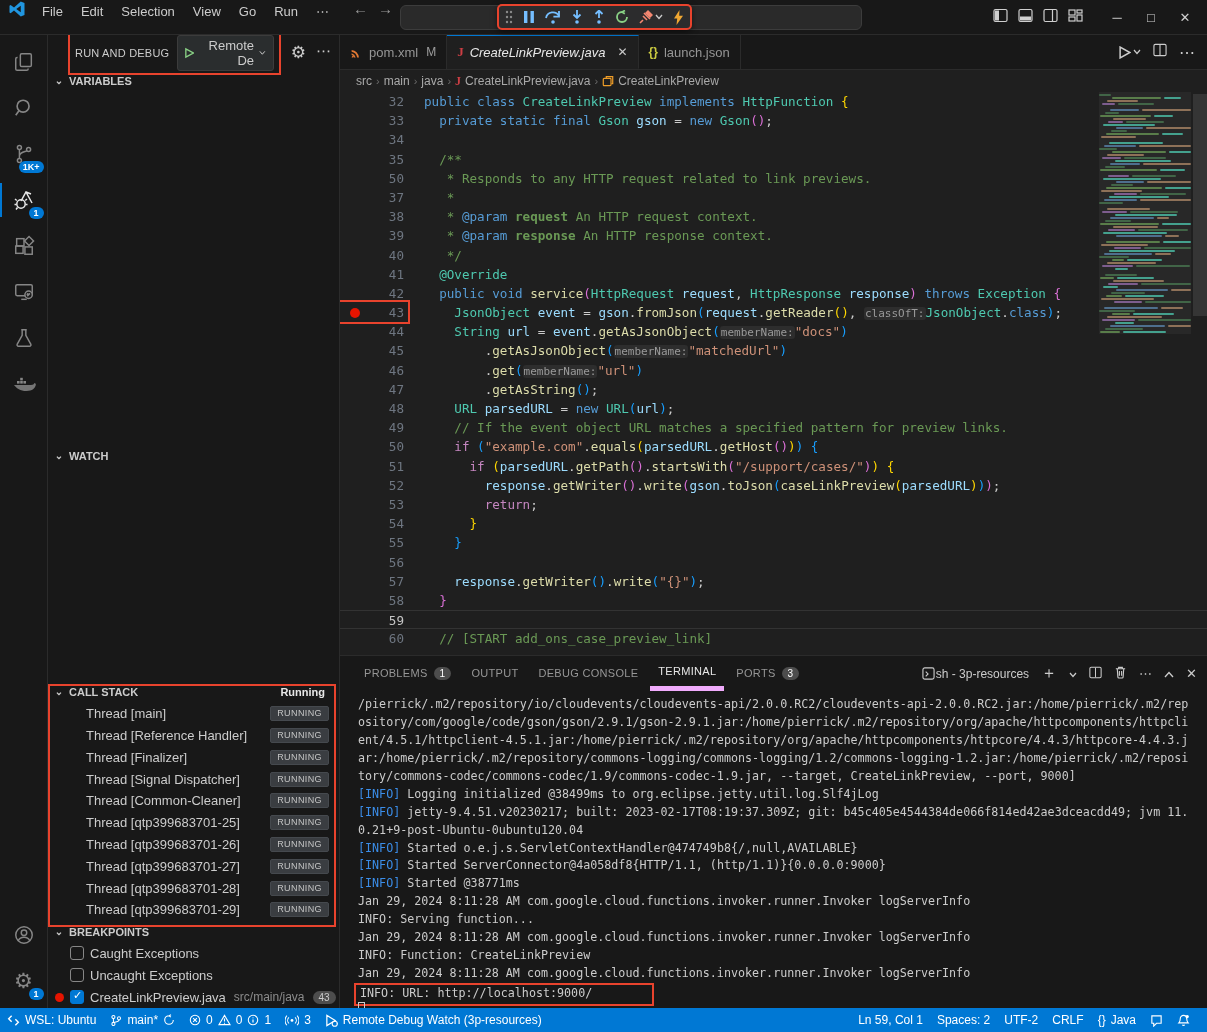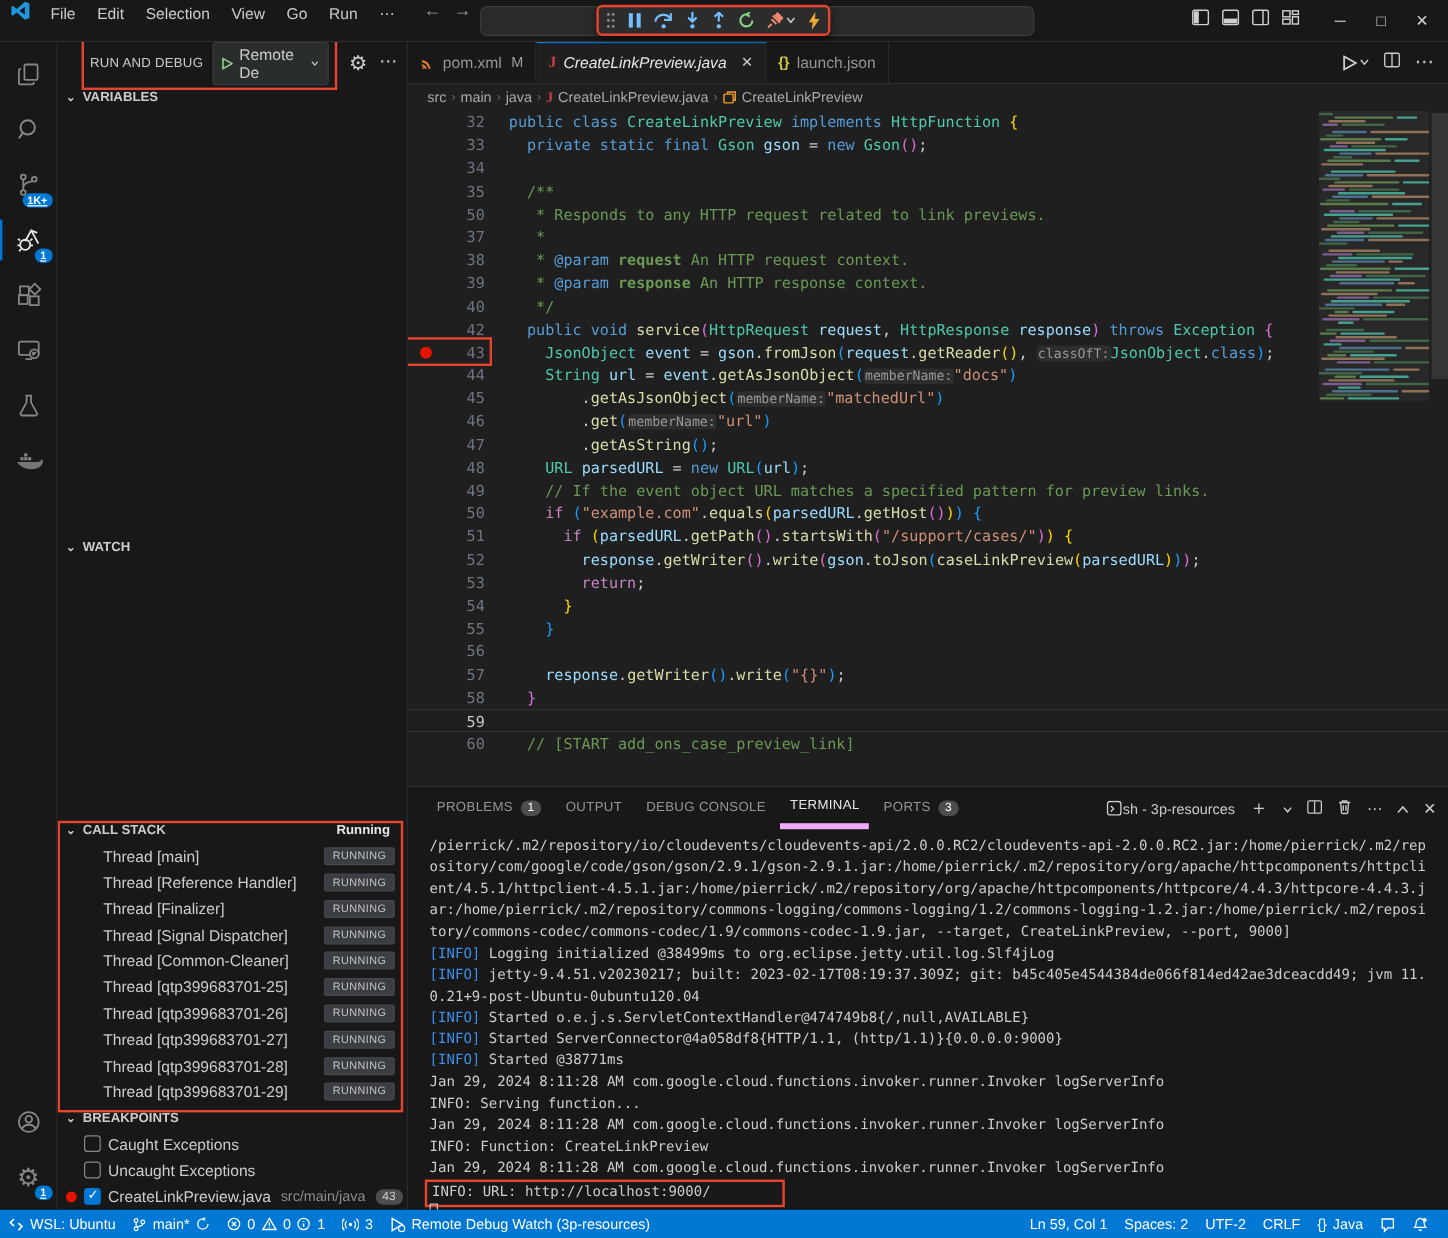--- a/index.html
+++ b/index.html
@@ -27,21 +27,21 @@
   
   .main { display:flex; height:973px; }
 
   
   .activitybar { width:48px; background:#181818; border-right:1px solid #2b2b2b;
                  display:flex; flex-direction:column; align-items:center; padding-top:4px; }
   .ab-icon { position:relative; width:48px; height:46px; display:flex; align-items:center; justify-content:center; color:#868686; }
   .ab-icon.active { color:#e7e7e7; }
   .ab-icon.active::before { content:""; position:absolute; left:0; top:6px; bottom:6px; width:2px; background:#0078d4; }
   .ab-badge { position:absolute; right:4px; bottom:4px; background:#0078d4; color:#fff; font-size:9px;
-              border-radius:9px; padding:1px 4px; min-width:15px; text-align:center; font-weight:bold;text-decoration:underline; }
+              border-radius:9px; padding:1px 4px; min-width:15px; text-align:center; font-weight:bold; }
   .ab-bottom { margin-top:auto; margin-bottom:4px; display:flex; flex-direction:column; align-items:center; }
 
   
   .sidebar { width:292px; background:#181818; border-right:1px solid #2b2b2b; position:relative;
              display:flex; flex-direction:column; overflow:hidden; }
   .sb-header { height:35px; display:flex; align-items:center; padding:0 8px 0 20px; }
   .sb-title { font-size:11px; color:#cccccc; letter-spacing:.2px; white-space:nowrap; }
   .launch-btn { display:flex; align-items:center; gap:5px; background:#2a2d2e; border:1px solid #3c3c3c;
                 border-radius:3px; padding:2px 7px; margin-left:8px; font-size:13px; color:#cccccc; }
   .sb-header-actions { margin-left:10px; display:flex; gap:10px; color:#cccccc; font-size:15px; }
@@ -305,21 +305,21 @@
         </div>
         <div class="ab-icon">
           <span style="font-size:21px;">⚙</span>
           <span class="ab-badge">1</span>
         </div>
       </div>
     </div>
 
     <div class="sidebar">
       <div class="sb-header">
-        <div class="red-box" style="display:flex;align-items:center;padding:2px 5px;">
+        <div class="red-box" style="display:flex;align-items:center;padding:2px 5px;text-align:right;">
           <span class="sb-title">RUN AND DEBUG</span>
           <span class="launch-btn">
             <svg width="11" height="12" viewBox="0 0 11 12">
                 <path d="M1 1 v10 l9-5z" fill="none" stroke="#89d185" stroke-width="1.6"></path>
               </svg>
             <span>Remote De</span>
             <svg width="8" height="6" viewBox="0 0 8 6">
                 <path d="M1 1 L4 4.5 7 1" stroke="#cccccc" stroke-width="1.2" fill="none"></path>
               </svg>
           </span>
@@ -470,20 +470,21 @@
         <div id="code-lines">
             <div class="code-line"><span class="gutter">32</span><span class="code-text"><span class="tok-k">public </span><span class="tok-k">class </span><span class="tok-t">CreateLinkPreview </span><span class="tok-k">implements </span><span class="tok-t">HttpFunction </span><span class="tok-b1">{</span></span></div>
             <div class="code-line"><span class="gutter">33</span><span class="code-text"><span class="tok-p">  </span><span class="tok-k">private </span><span class="tok-k">static </span><span class="tok-k">final </span><span class="tok-t">Gson </span><span class="tok-v">gson </span><span class="tok-p">= </span><span class="tok-k">new </span><span class="tok-t">Gson</span><span class="tok-b2">()</span><span class="tok-p">;</span></span></div>
             <div class="code-line"><span class="gutter">34</span><span class="code-text"></span></div>
             <div class="code-line"><span class="gutter">35</span><span class="code-text"><span class="tok-cm">  /**</span></span></div>
             <div class="code-line"><span class="gutter">50</span><span class="code-text"><span class="tok-cm">   * Responds to any HTTP request related to link previews.</span></span></div>
             <div class="code-line"><span class="gutter">37</span><span class="code-text"><span class="tok-cm">   *</span></span></div>
             <div class="code-line"><span class="gutter">38</span><span class="code-text"><span class="tok-cm">   * </span><span class="tok-dk">@param </span><span class="tok-dn">request </span><span class="tok-cm">An HTTP request context.</span></span></div>
             <div class="code-line"><span class="gutter">39</span><span class="code-text"><span class="tok-cm">   * </span><span class="tok-dk">@param </span><span class="tok-dn">response </span><span class="tok-cm">An HTTP response context.</span></span></div>
             <div class="code-line"><span class="gutter">40</span><span class="code-text"><span class="tok-cm">   */</span></span></div>
+            <div class="code-line"><span class="gutter">41</span><span class="code-text"><span class="tok-p">  </span><span class="tok-t">@Override</span></span></div>
             <div class="code-line"><span class="gutter">42</span><span class="code-text"><span class="tok-p">  </span><span class="tok-k">public </span><span class="tok-k">void </span><span class="tok-m">service</span><span class="tok-b2">(</span><span class="tok-t">HttpRequest </span><span class="tok-v">request</span><span class="tok-p">, </span><span class="tok-t">HttpResponse </span><span class="tok-v">response</span><span class="tok-b2">)</span><span class="tok-p"> </span><span class="tok-k">throws </span><span class="tok-t">Exception </span><span class="tok-b2">{</span></span></div>
             <div class="code-line"><span class="anno" style="left: -10px; top: -3px; width: 80px; height: 24px;"></span><span class="gutter">43<span class="gut-dot"></span></span><span class="code-text"><span class="tok-p">    </span><span class="tok-t">JsonObject </span><span class="tok-v">event </span><span class="tok-p">= </span><span class="tok-v">gson</span><span class="tok-p">.</span><span class="tok-m">fromJson</span><span class="tok-b3">(</span><span class="tok-v">request</span><span class="tok-p">.</span><span class="tok-m">getReader</span><span class="tok-b1">()</span><span class="tok-p">, </span><span class="tok-i">classOfT:</span><span class="tok-t">JsonObject</span><span class="tok-p">.</span><span class="tok-k">class</span><span class="tok-b3">)</span><span class="tok-p">;</span></span></div>
             <div class="code-line"><span class="gutter">44</span><span class="code-text"><span class="tok-p">    </span><span class="tok-t">String </span><span class="tok-v">url </span><span class="tok-p">= </span><span class="tok-v">event</span><span class="tok-p">.</span><span class="tok-m">getAsJsonObject</span><span class="tok-b3">(</span><span class="tok-i">memberName:</span><span class="tok-s">"docs"</span><span class="tok-b3">)</span></span></div>
             <div class="code-line"><span class="gutter">45</span><span class="code-text"><span class="tok-p">        .</span><span class="tok-m">getAsJsonObject</span><span class="tok-b3">(</span><span class="tok-i">memberName:</span><span class="tok-s">"matchedUrl"</span><span class="tok-b3">)</span></span></div>
             <div class="code-line"><span class="gutter">46</span><span class="code-text"><span class="tok-p">        .</span><span class="tok-m">get</span><span class="tok-b3">(</span><span class="tok-i">memberName:</span><span class="tok-s">"url"</span><span class="tok-b3">)</span></span></div>
             <div class="code-line"><span class="gutter">47</span><span class="code-text"><span class="tok-p">        .</span><span class="tok-m">getAsString</span><span class="tok-b3">()</span><span class="tok-p">;</span></span></div>
             <div class="code-line"><span class="gutter">48</span><span class="code-text"><span class="tok-p">    </span><span class="tok-t">URL </span><span class="tok-v">parsedURL </span><span class="tok-p">= </span><span class="tok-k">new </span><span class="tok-t">URL</span><span class="tok-b3">(</span><span class="tok-v">url</span><span class="tok-b3">)</span><span class="tok-p">;</span></span></div>
             <div class="code-line"><span class="gutter">49</span><span class="code-text"><span class="tok-p">    </span><span class="tok-cm">// If the event object URL matches a specified pattern for preview links.</span></span></div>
             <div class="code-line"><span class="gutter">50</span><span class="code-text"><span class="tok-p">    </span><span class="tok-c">if </span><span class="tok-b3">(</span><span class="tok-s">"example.com"</span><span class="tok-p">.</span><span class="tok-m">equals</span><span class="tok-b1">(</span><span class="tok-v">parsedURL</span><span class="tok-p">.</span><span class="tok-m">getHost</span><span class="tok-b2">()</span><span class="tok-b1">)</span><span class="tok-b3">)</span><span class="tok-p"> </span><span class="tok-b3">{</span></span></div>
             <div class="code-line"><span class="gutter">51</span><span class="code-text"><span class="tok-p">      </span><span class="tok-c">if </span><span class="tok-b1">(</span><span class="tok-v">parsedURL</span><span class="tok-p">.</span><span class="tok-m">getPath</span><span class="tok-b2">()</span><span class="tok-p">.</span><span class="tok-m">startsWith</span><span class="tok-b2">(</span><span class="tok-s">"/support/cases/"</span><span class="tok-b2">)</span><span class="tok-b1">)</span><span class="tok-p"> </span><span class="tok-b1">{</span></span></div>

